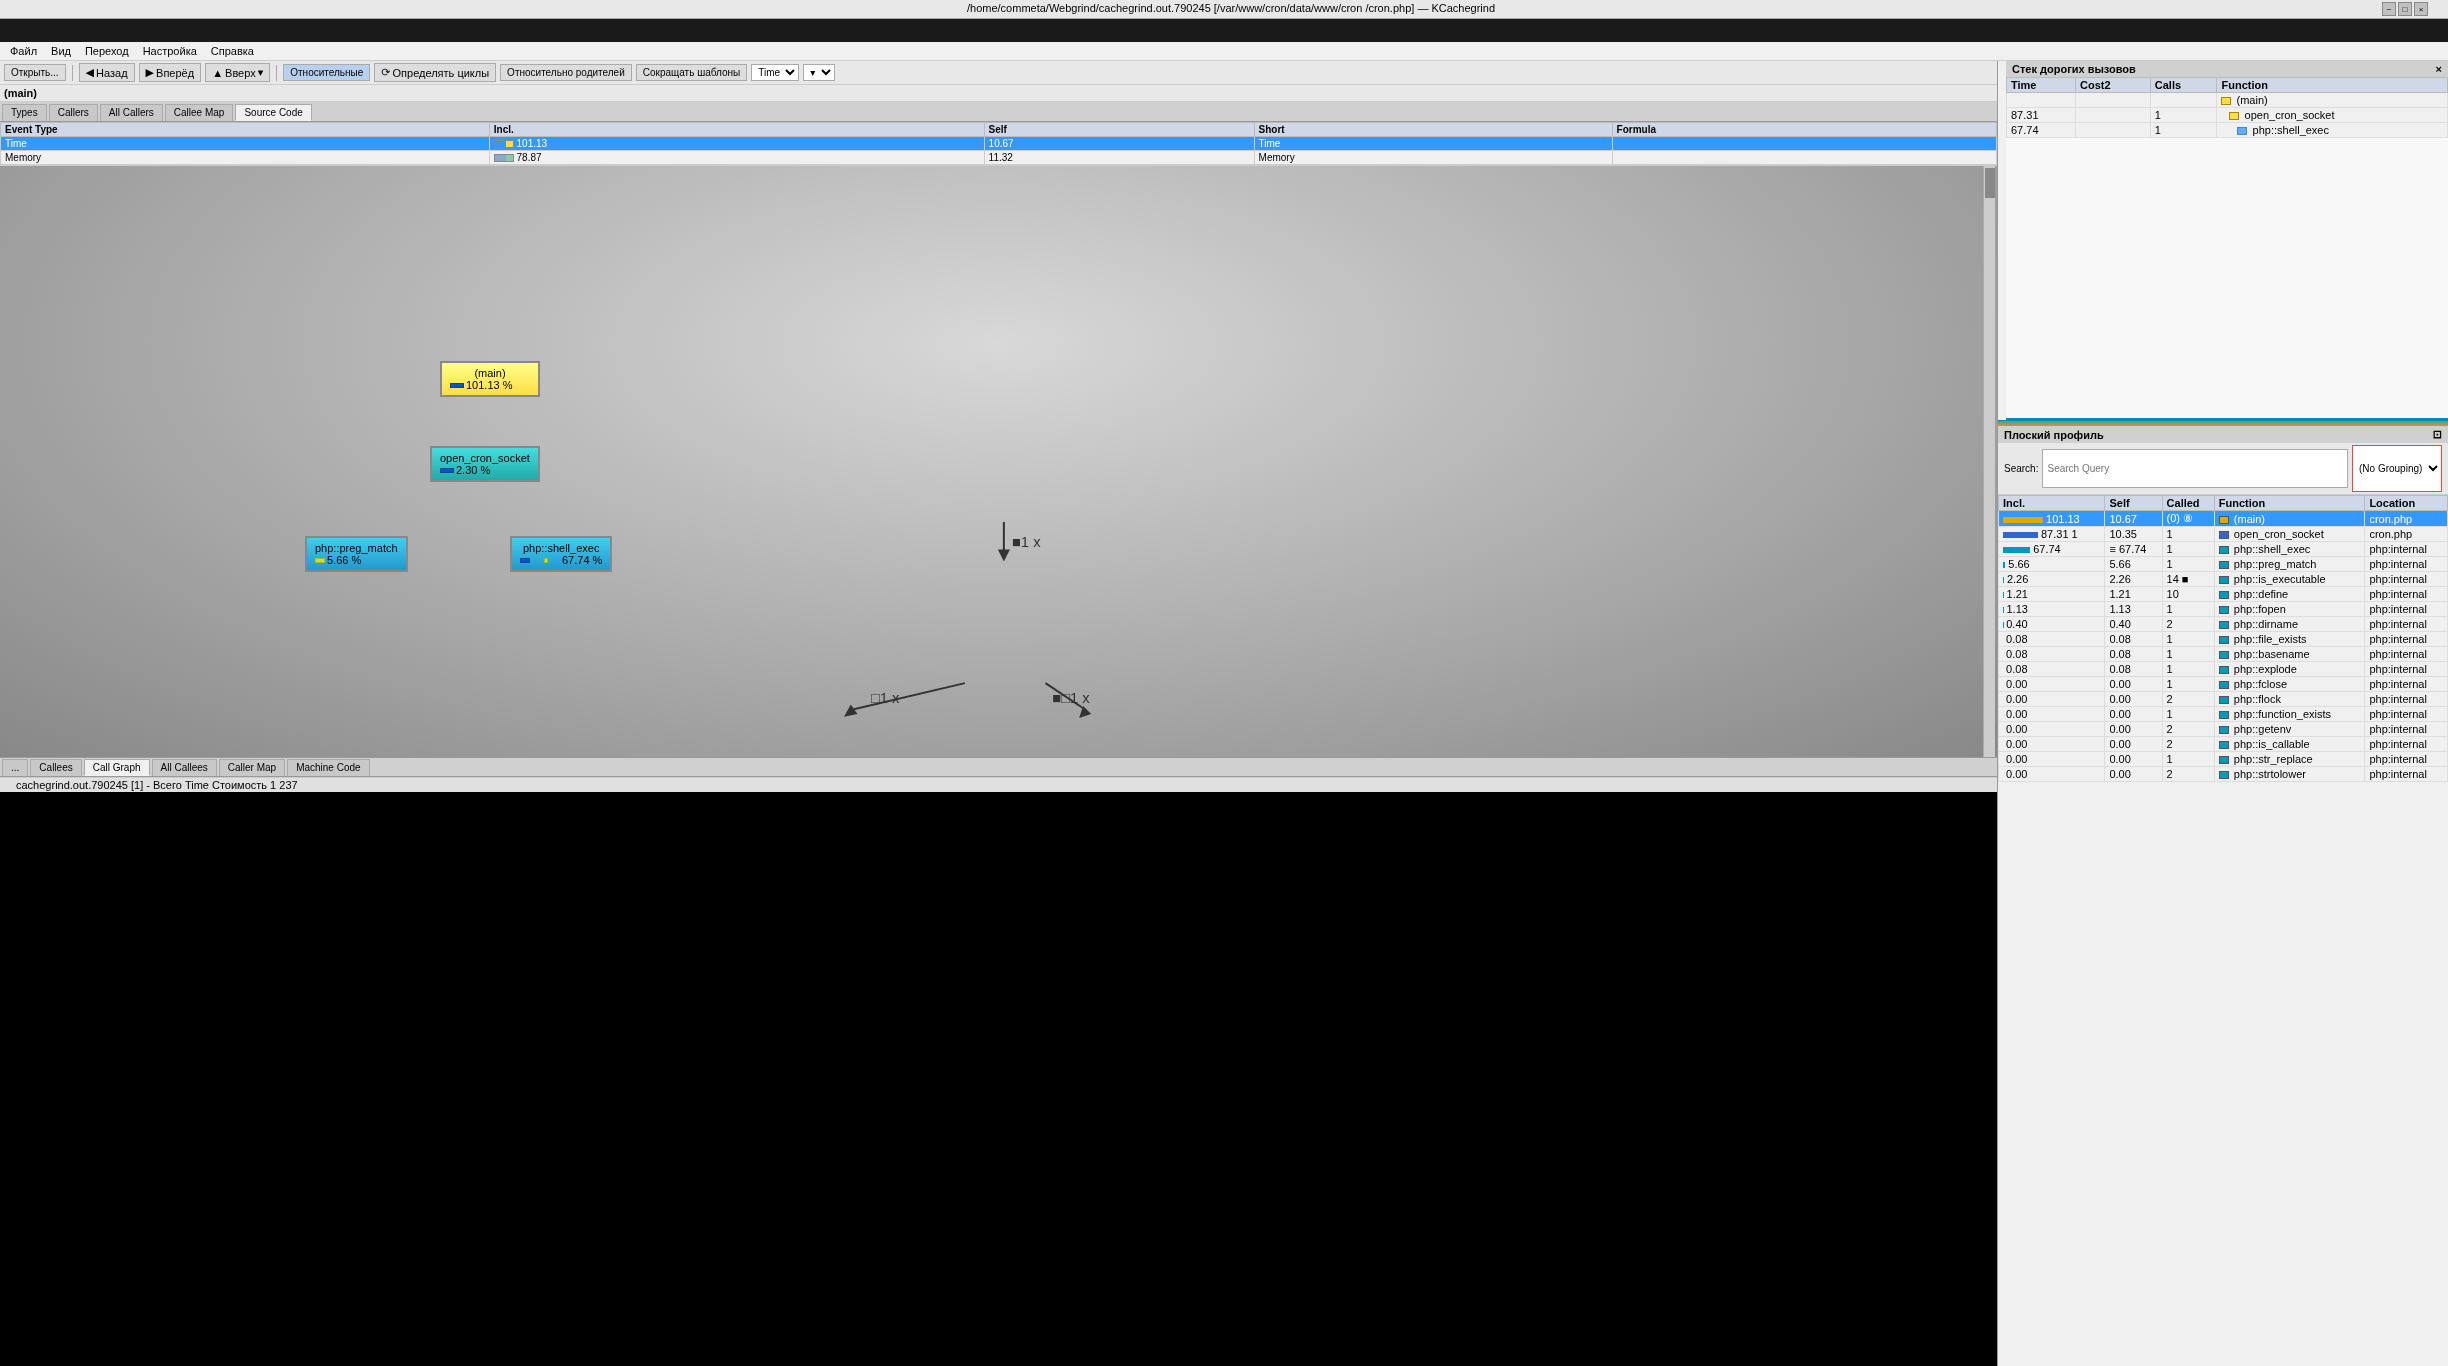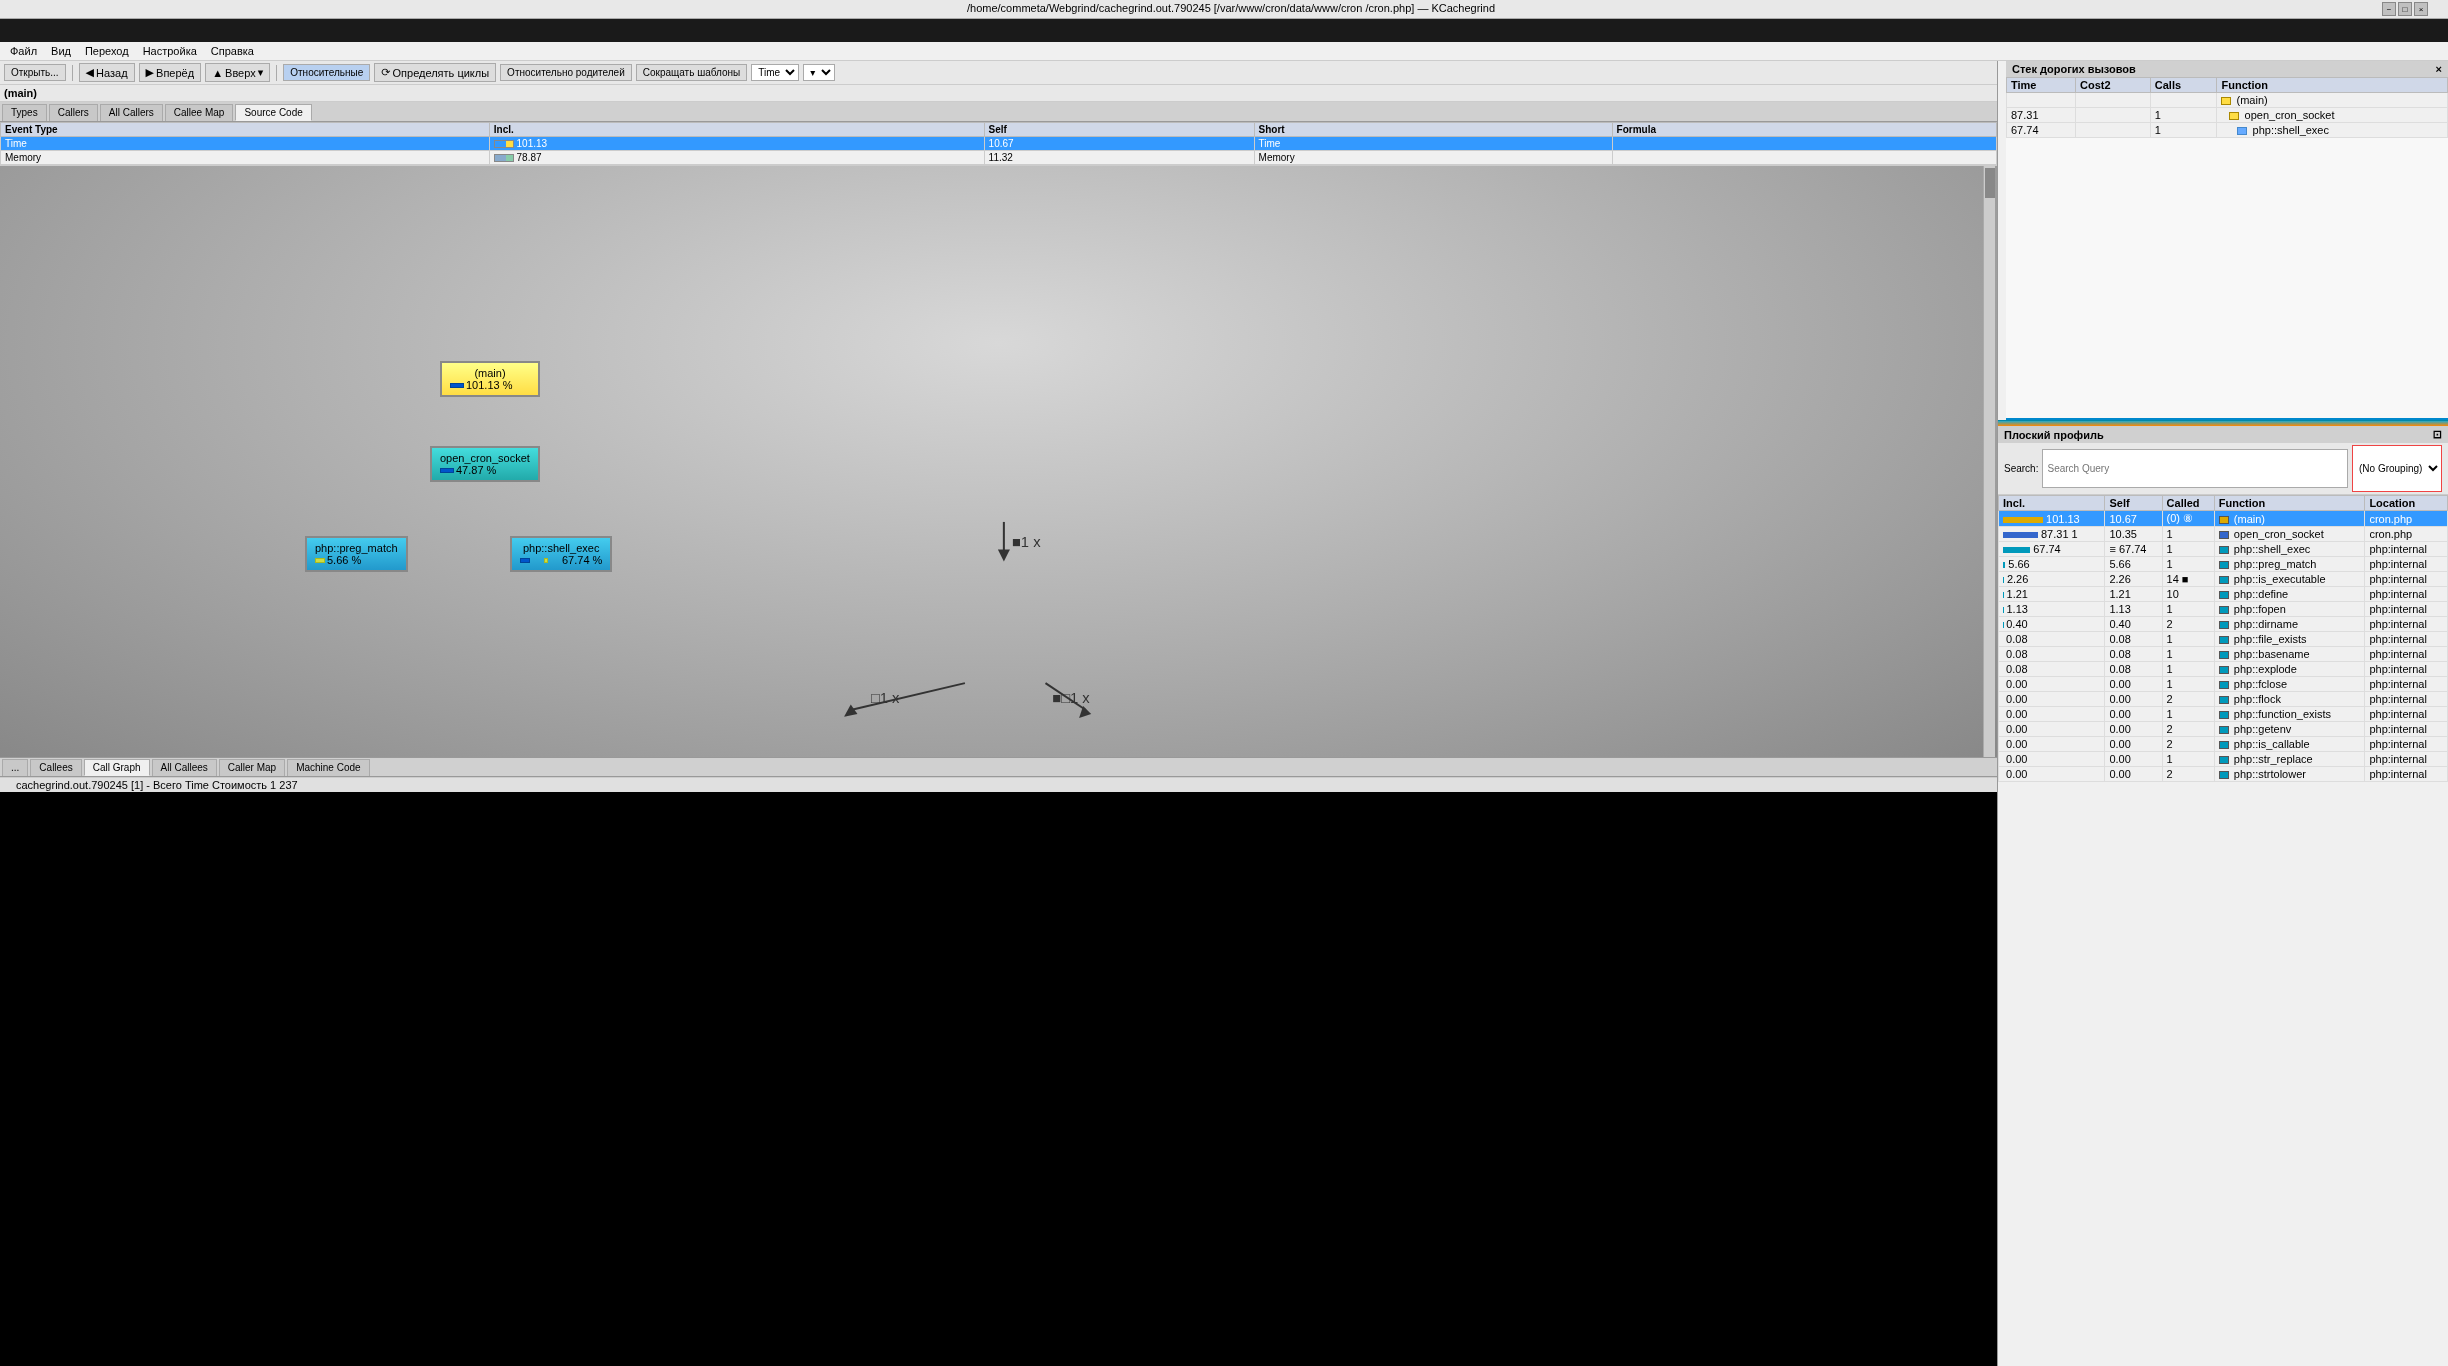--- a/index.html
+++ b/index.html
@@ -208,21 +208,21 @@
         <div style="display:flex; align-items:center; gap:2px;">
           <span style="display:inline-block;width:14px;height:5px;background:#0055cc;border:1px solid #004499;"></span>
           <span>101.13 %</span>
         </div>
       </div>
 
       <div class="graph-node node-socket" style="top: 280px; left: 430px;">
         <div>open_cron_socket</div>
         <div style="display:flex; align-items:center; gap:2px;">
           <span style="display:inline-block;width:14px;height:5px;background:#0055cc;border:1px solid #004499;"></span>
-          <span>47.87 %</span>
+          <span>2.30 %</span>
         </div>
       </div>
 
       <div class="graph-node node-preg" style="top: 370px; left: 305px;">
         <div>php::preg_match</div>
         <div style="display:flex; align-items:center; gap:2px;">
           <span style="display:inline-block;width:10px;height:5px;background:#ccdd44;border:1px solid #aabb22;"></span>
           <span>5.66 %</span>
         </div>
       </div>

